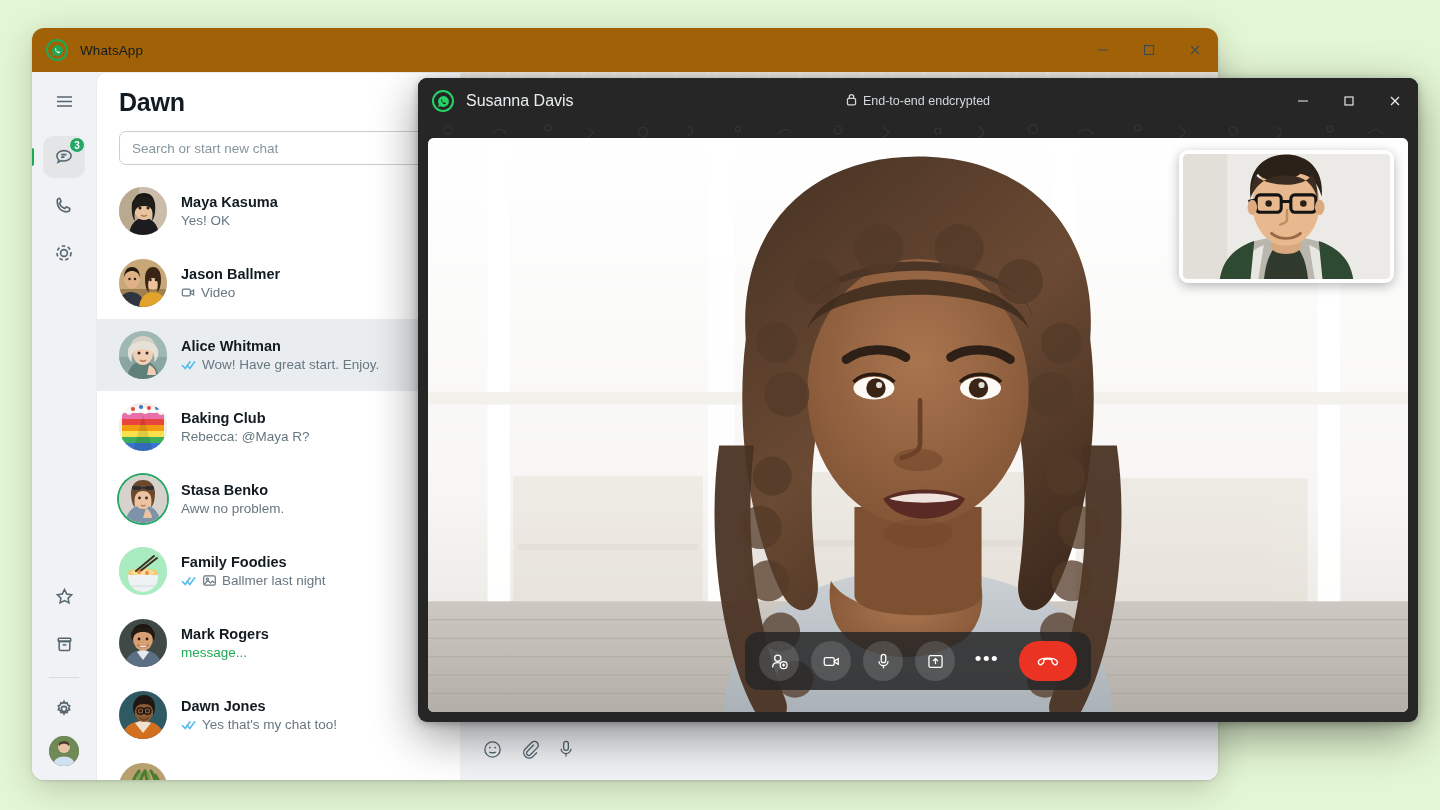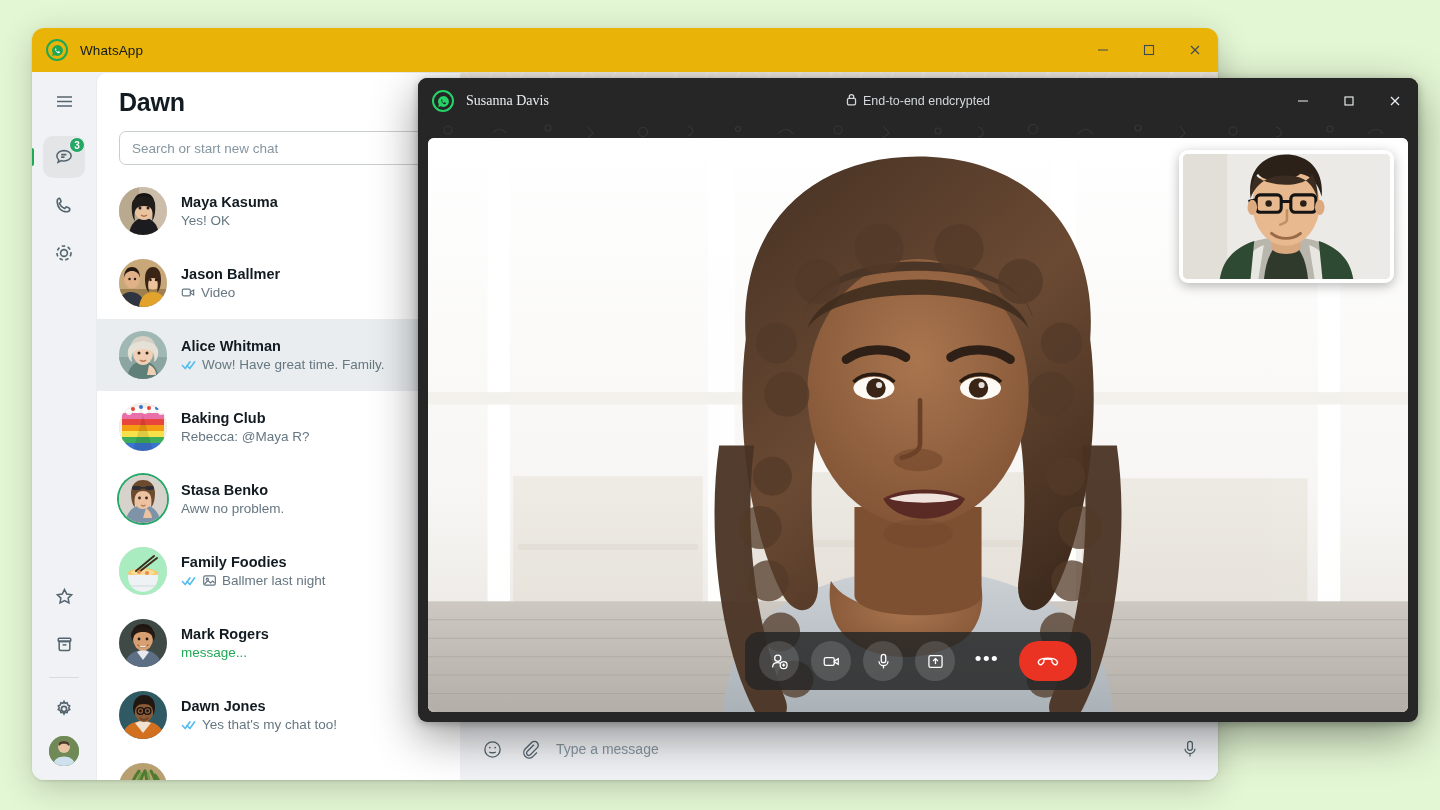--- a/index.html
+++ b/index.html
@@ -28,21 +28,21 @@
     flex-direction: column;
   }
 
   
   #wa-titlebar {
     height: 44px;
     min-height: 44px;
     display: flex;
     align-items: center;
     padding-left: 14px;
-    background: #eab308;
+    background: #a16207;
     position: relative;
     z-index: 5;
   }
   .wa-logo {
     width: 22px; height: 22px;
     border-radius: 50%;
     border: 2px solid #1fa855;
     display: flex; align-items: center; justify-content: center;
     margin-right: 12px;
   }
@@ -315,21 +315,21 @@
     background: #262626;
   }
   .call-logo {
     width: 22px; height: 22px;
     border-radius: 50%;
     border: 2px solid #25d366;
     display: flex; align-items: center; justify-content: center;
     margin-right: 12px;
   }
   .call-logo svg { width: 13px; height: 13px; }
-  #call-peer { font-size: 14px; color: #e9edef; font-family: Liberation Serif, serif; }
+  #call-peer { font-size: 16px; color: #e9edef; }
   #call-enc {
     position: absolute;
     left: 0; right: 0;
     text-align: center;
     font-size: 12.5px;
     color: #d1d7db;
     display: flex;
     align-items: center;
     justify-content: center;
     gap: 6px;
@@ -639,21 +639,21 @@
       <div class="chat-msg">
         <span class="tick">
                   <svg width="16" height="12" viewBox="0 0 17 12">
                     <g fill="none" stroke="#53bdeb" stroke-width="1.7" stroke-linecap="round" stroke-linejoin="round">
                       <path d="M1.5 6.6l3 3.2L9.6 2.6"></path>
                       <path d="M6.4 6.6l3 3.2L14.5 2.6"></path>
                     </g>
                   </svg>
                 </span>
 
-        <span>Wow! Have great time. Family.</span>
+        <span>Wow! Have great start. Enjoy.</span>
       </div>
     </div>
     <div class="chat-right">
       <div class="chat-time">15:1</div>
       <div class="chat-meta">
         
         
         
       </div>
     </div>
@@ -908,21 +908,20 @@
               <circle cx="8.2" cy="9" r=".9" fill="#54656f" stroke="none"></circle>
               <circle cx="13.8" cy="9" r=".9" fill="#54656f" stroke="none"></circle>
               <path d="M7.6 13.4c1 1.3 5.8 1.3 6.8 0"></path>
             </svg>
         </span>
         <span class="comp-ico">
           <svg width="21" height="21" viewBox="0 0 22 22">
               <path d="M15.6 6.1l-7 7a2.3 2.3 0 0 0 3.3 3.3l7.1-7.1a4 4 0 1 0-5.7-5.7l-7.1 7.1a5.7 5.7 0 0 0 8 8l4.6-4.6"></path>
             </svg>
         </span>
-        <input id="msg-input" type="text" placeholder="Type a message" style="">
         <span class="comp-ico">
           <svg width="20" height="20" viewBox="0 0 22 22">
               <rect x="8.4" y="2.6" width="5.2" height="10" rx="2.6"></rect>
               <path d="M5.6 10.6a5.4 5.4 0 0 0 10.8 0"></path>
               <line x1="11" y1="16" x2="11" y2="19.2"></line>
             </svg>
         </span>
       </div>
     </div>
 

